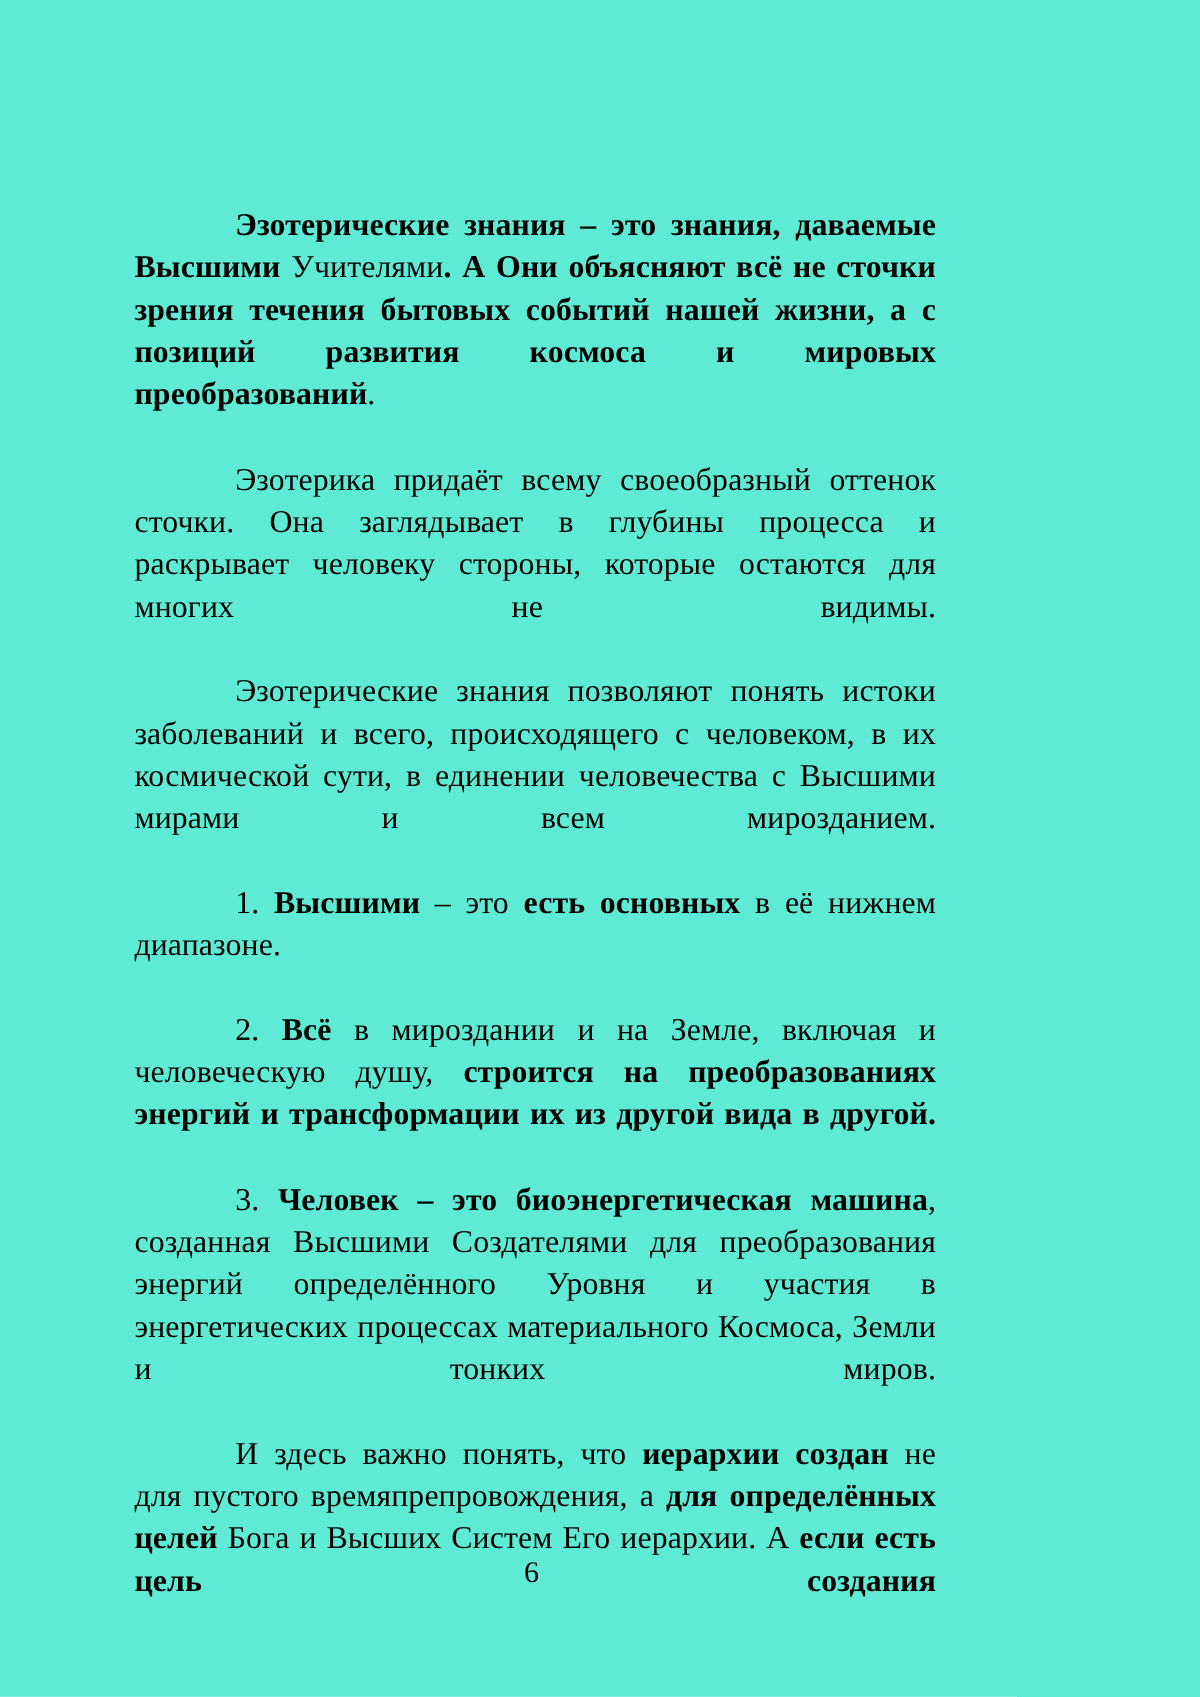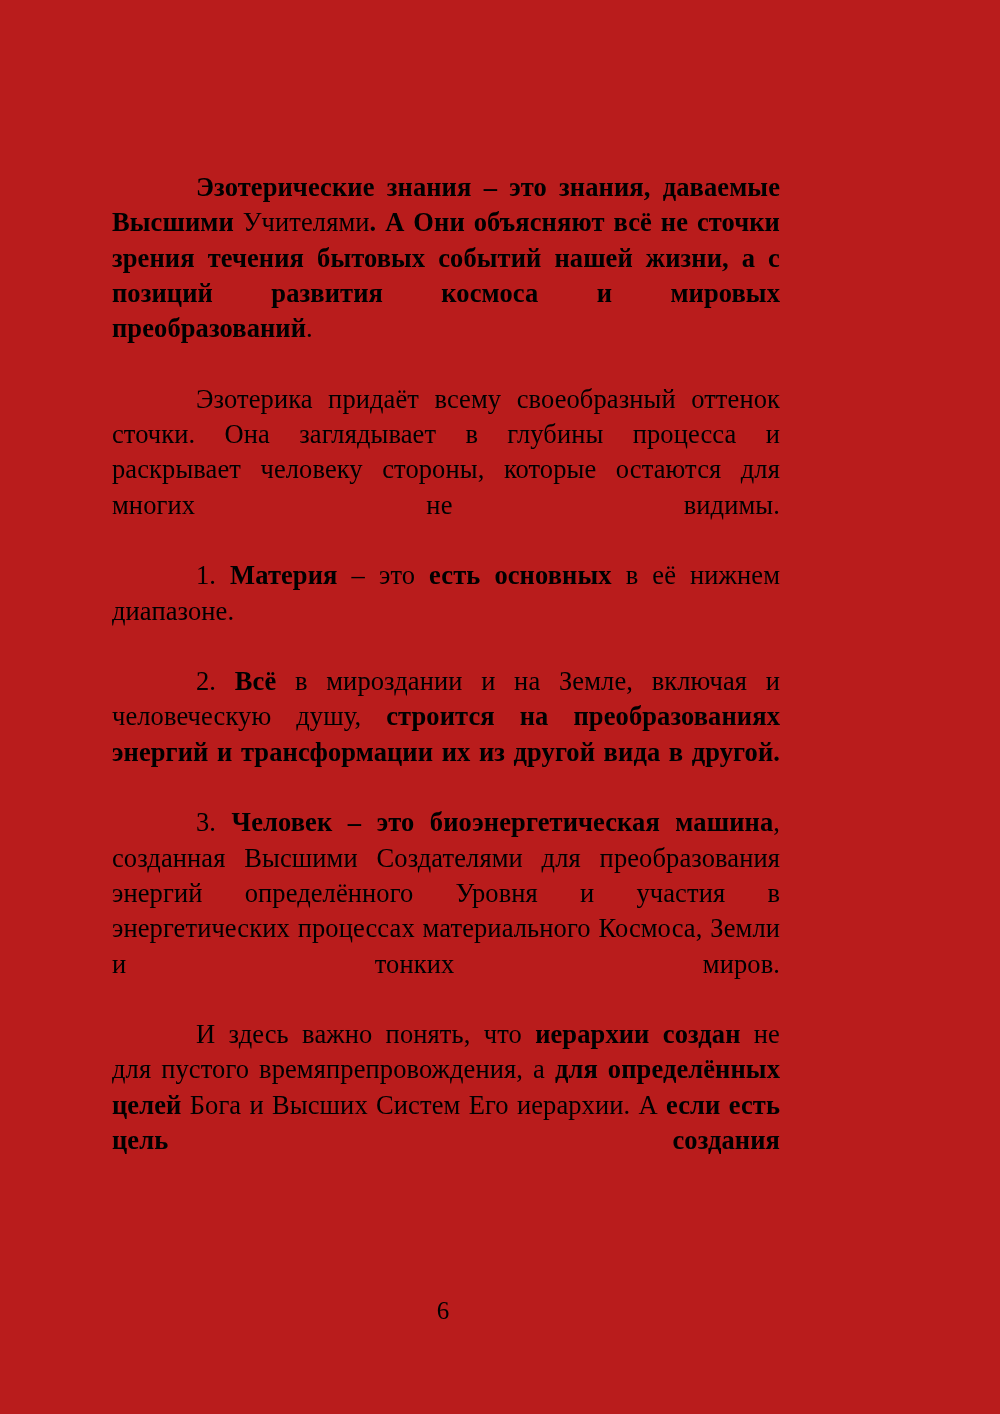--- a/index.html
+++ b/index.html
@@ -15,21 +15,21 @@
     overflow: hidden;
     font-family: "Liberation Serif", "DejaVu Serif", serif;
     color: #000000;
     -webkit-font-smoothing: antialiased;
   }
 
   
   .page {
     position: absolute;
     inset: 0;
-    background: #b91c1c;
+    background: #5eead4;
   }
 
   
   .text-column {
     position: absolute;
     left: 112px;
     top: 170px;
     width: 668px;
   }
 
@@ -73,21 +73,22 @@
   }
 </style>
 </head>
 <body style="background: rgb(255, 255, 255); color: rgb(0, 0, 0);">
 
 <div class="page">
 
   <div class="text-column">
     <p class="para"><span class="b">Эзотерические знания – это знания, даваемые Высшими </span><span class="r">Учителями</span><span class="b">. А Они объясняют всё не сточки зрения течения бытовых событий нашей жизни, а с позиций развития космоса и мировых преобразований</span><span class="r">.</span></p>
     <p class="para"><span class="r">Эзотерика придаёт всему своеобразный оттенок сточки. Она заглядывает в глубины процесса и раскрывает человеку стороны, которые остаются для многих не видимы.</span></p>
-    <p class="para"><span class="r">1. </span><span class="b">Материя</span><span class="r"> – это </span><span class="b">есть основных</span><span class="r"> в её нижнем диапазоне.</span></p>
+    <p class="para"><span class="r">Эзотерические знания позволяют понять истоки заболеваний и всего, происходящего с человеком, в их космической сути, в единении человечества с Высшими мирами и всем мирозданием.</span></p>
+    <p class="para"><span class="r">1. </span><span class="b">Высшими</span><span class="r"> – это </span><span class="b">есть основных</span><span class="r"> в её нижнем диапазоне.</span></p>
     <p class="para"><span class="r">2. </span><span class="b">Всё</span><span class="r"> в мироздании и на Земле, включая и человеческую душу, </span><span class="b">строится на преобразованиях энергий и трансформации их из другой вида в другой.</span></p>
     <p class="para"><span class="r">3. </span><span class="b">Человек – это биоэнергетическая машина</span><span class="r">, созданная Высшими Создателями для преобразования энергий определённого Уровня и участия в энергетических процессах материального Космоса, Земли и тонких миров.</span></p>
     <p class="para"><span class="r">И здесь важно понять, что </span><span class="b">иерархии создан</span><span class="r"> не для пустого времяпрепровождения, а </span><span class="b">для определённых целей</span><span class="r"> Бога и Высших Систем Его иерархии. А </span><span class="b">если есть цель создания</span></p>
   </div>
 
   <div class="folio">6</div>
 
 </div>
 
 </body></html>

